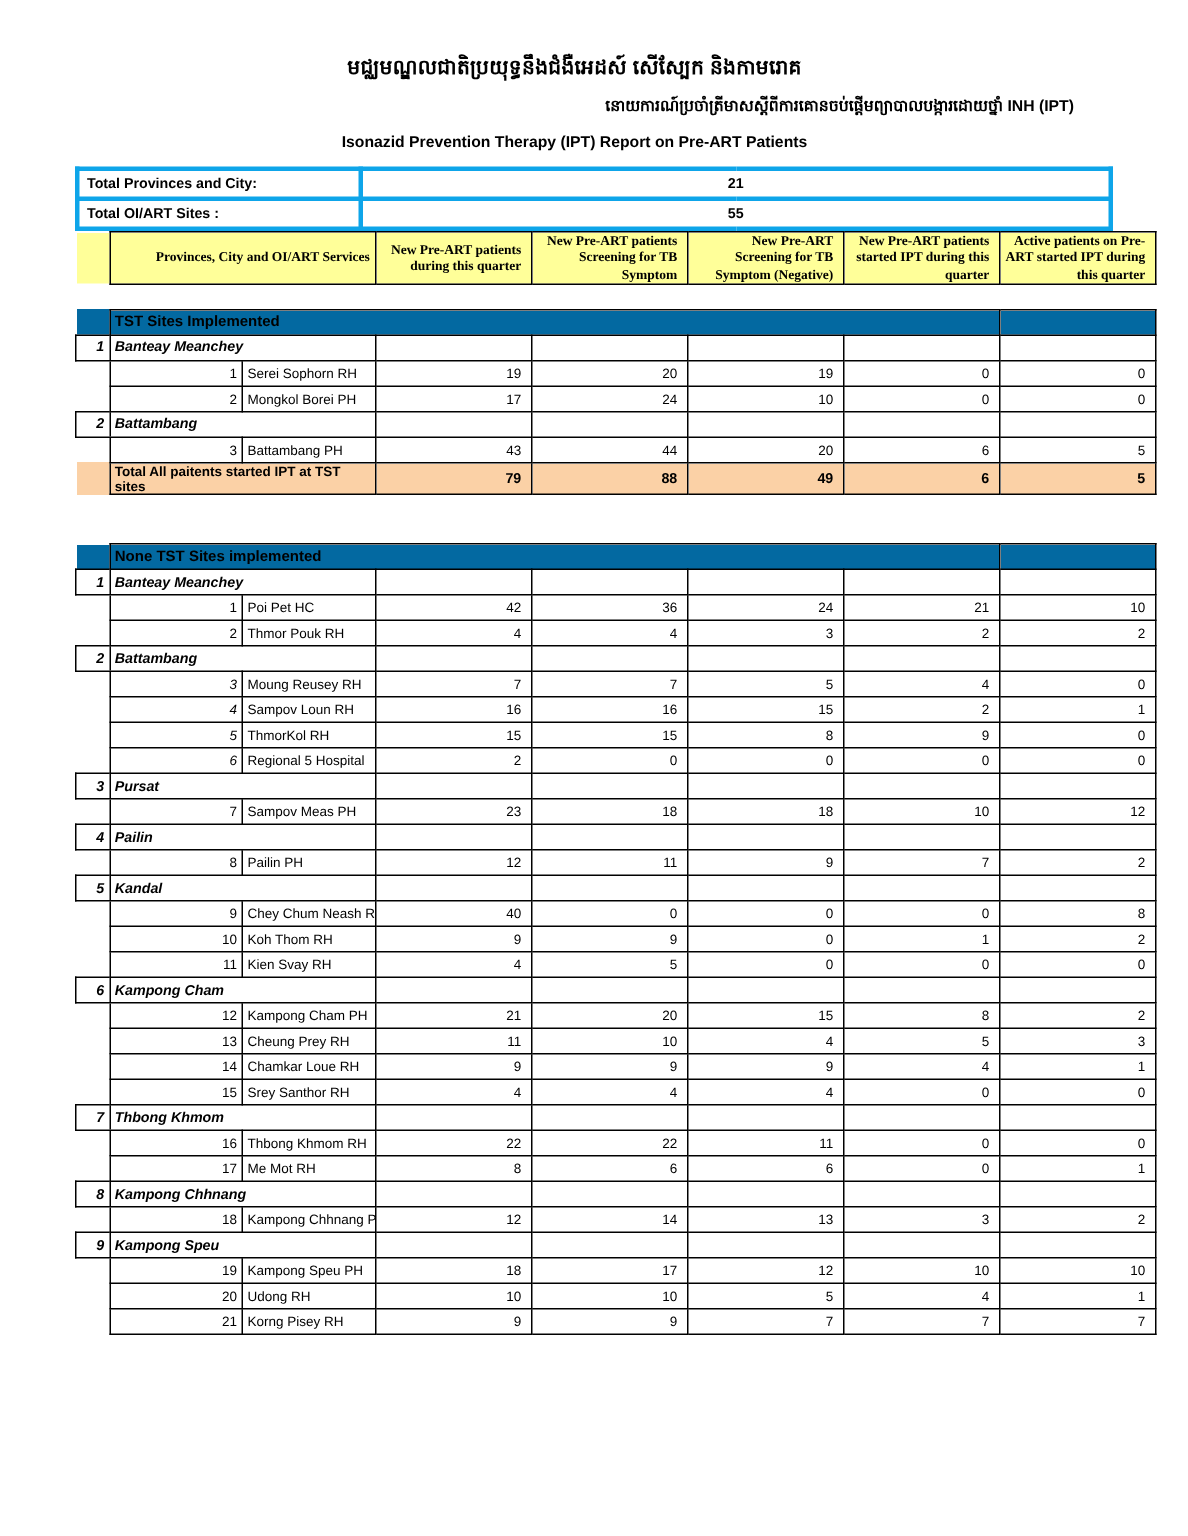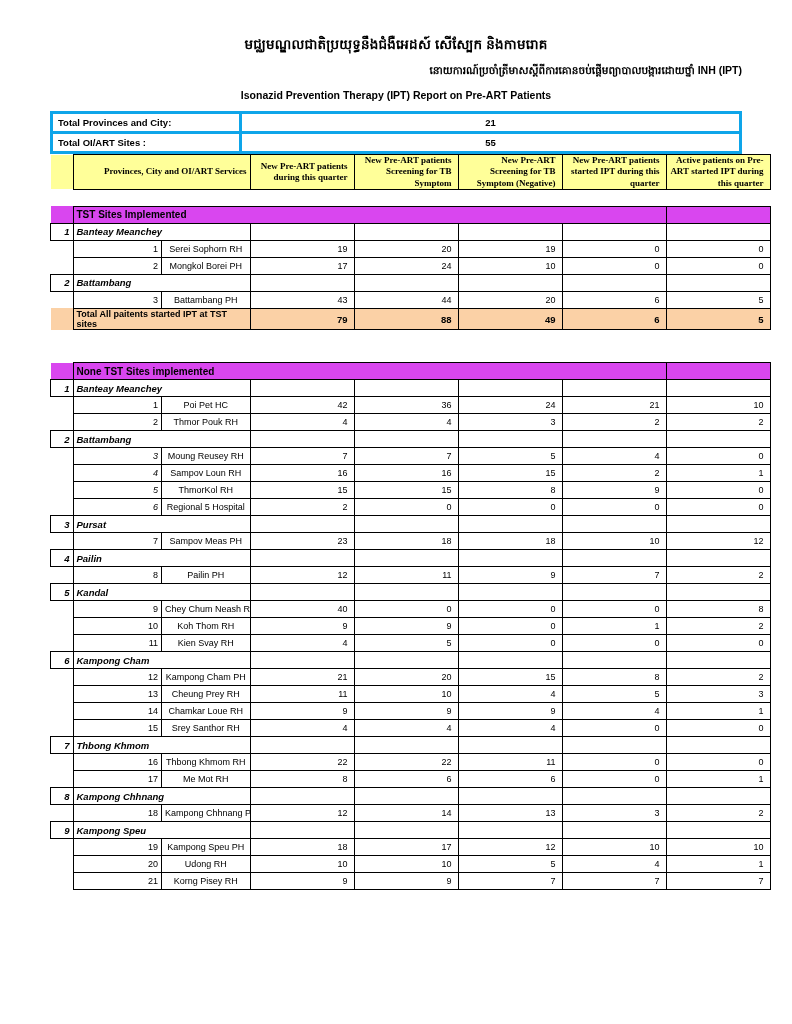--- a/index.html
+++ b/index.html
@@ -11,21 +11,21 @@
     width: 792px;
     height: 1024px;
     font-family: "Liberation Sans", sans-serif;
     color: #000000;
     position: relative;
   }
   .page {
     width: 792px;
     height: 832px;
     box-sizing: border-box;
-    padding: 36px 50px 0 50px;
+    padding: 36px 76px 0 50px;
   }
   .hdr-kh {
     text-align: center;
     font-size: 13.5px;
     font-weight: bold;
     letter-spacing: 0.2px;
     margin-bottom: 8px;
   }
   .hdr-en {
     text-align: center;
@@ -73,39 +73,39 @@
   table.main td {
     border: 1px solid #000;
     padding: 0 3px;
     height: 16px;
     vertical-align: middle;
     overflow: hidden;
     white-space: nowrap;
   }
   .col-num { width: 16px; text-align: right; border-right: none !important; }
   .col-sub { width: 18px; text-align: right; }
-  .col-name { width: 152px; text-align: center; }
+  .col-name { width: 152px; }
   .col-d { width: 94px; text-align: right; padding-right: 6px !important; }
 
   thead td {
     background: #ffff99;
     font-weight: bold;
     text-align: center;
     vertical-align: middle;
     height: 76px;
     white-space: normal !important;
     font-size: 9px;
     line-height: 1.25;
     font-family: Liberation Serif, serif;
   }
   thead td.hdr-left {
     text-align: right;
   }
   .sec-row td {
-    background: #d946ef;
+    background: #0369a1;
     font-weight: bold;
     font-size: 10px;
     height: 18px;
     margin-top: 28px;
   }
   .prov-row td {
     font-style: italic;
     font-weight: bold;
     font-size: 9.5px;
   }

